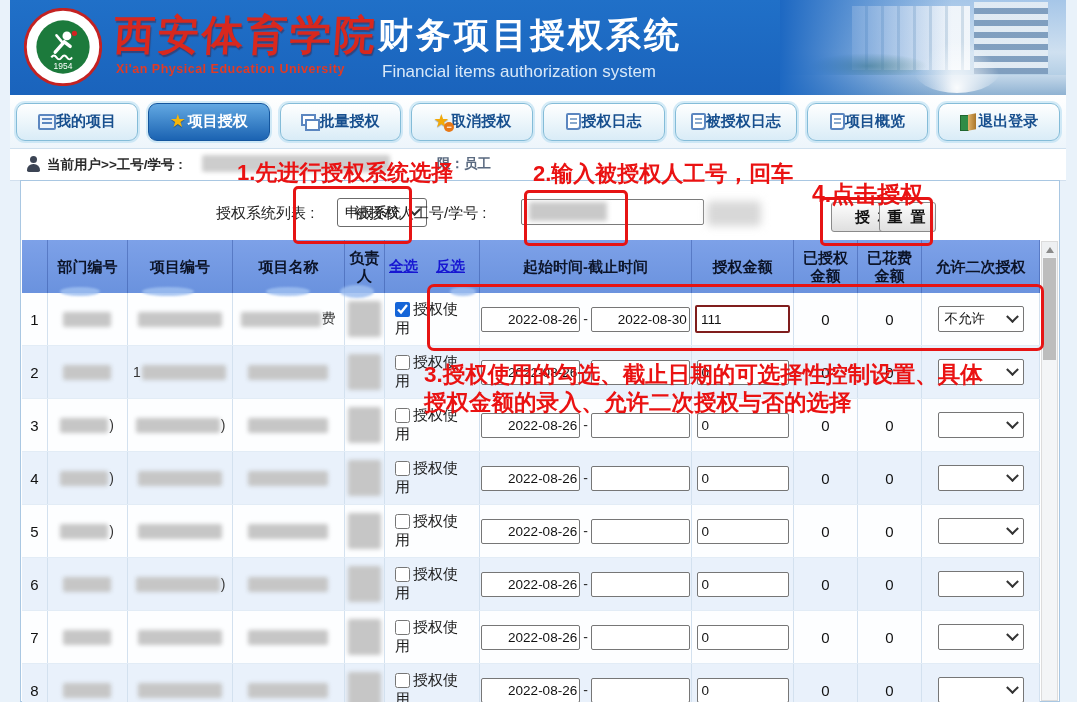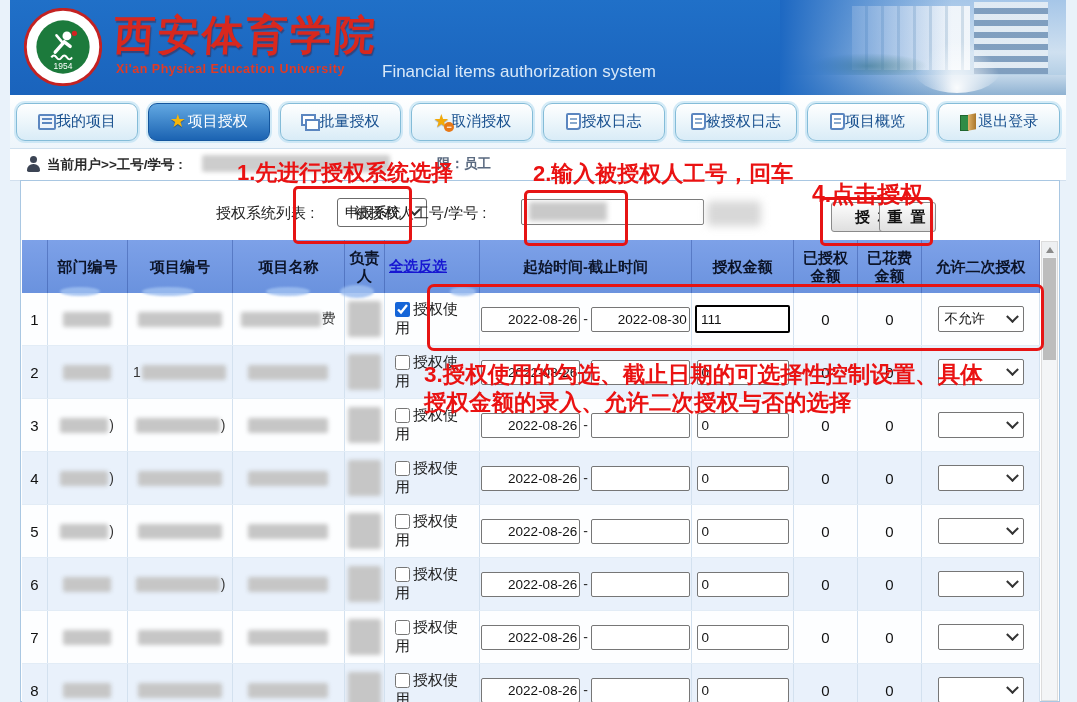--- a/index.html
+++ b/index.html
@@ -27,21 +27,21 @@
           letter-spacing:3px;text-shadow:1px 2px 1px rgba(90,0,0,.35);transform:skewX(-4deg);}
   .uni-en{position:absolute;left:106px;top:62px;font-size:12.5px;font-weight:bold;color:#e23a24;letter-spacing:.5px;}
   .sys-cn{position:absolute;left:368px;top:12px;font-size:35px;font-weight:bold;color:#ffffff;letter-spacing:3px;}
   .sys-en{position:absolute;left:372px;top:62px;font-size:17px;color:#d8e8f8;}
   
   .navbar{position:absolute;left:10px;top:95px;width:1056px;height:54px;display:flex;align-items:center;
           gap:10px;padding:0 6px;box-sizing:border-box;background:linear-gradient(180deg,#ffffff,#edf5fb);
           border-bottom:1px solid #cfe0ee;}
   .tab{flex:1 1 0;height:36px;display:flex;align-items:center;justify-content:center;gap:0;
        border:1px solid #84bcd8;border-radius:9px;background:linear-gradient(180deg,#ffffff,#d9ecf7);
-       box-shadow:0 0 0 2px rgba(176,218,240,.55);font-size:15px;font-weight:normal;color:#174f8e;cursor:pointer;}
+       box-shadow:0 0 0 2px rgba(176,218,240,.55);font-size:15px;font-weight:bold;color:#174f8e;cursor:pointer;}
   .tab.active{background:linear-gradient(180deg,#62a8e2,#1b63b2);border-color:#14569e;color:#fff;}
   .tab-icon{position:relative;width:18px;height:16px;display:inline-block;flex:0 0 auto;}
   .ic-list{border:2px solid #5b86c0;background:#eef4fb;border-radius:2px;width:14px;height:12px;}
   .ic-list::before{content:"";position:absolute;left:2px;right:2px;top:2px;height:2px;background:#5b86c0;
         box-shadow:0 4px 0 #5b86c0;}
   .ic-star::before{content:"★";position:absolute;left:0;top:-2px;font-size:18px;line-height:18px;color:#f6b50a;
         text-shadow:0 1px 1px rgba(0,0,0,.35);}
   .ic-copy::before{content:"";position:absolute;left:0;top:0;width:11px;height:8px;border:2px solid #5b86c0;background:#fff;}
   .ic-copy::after{content:"";position:absolute;left:4px;top:5px;width:11px;height:8px;border:2px solid #5b86c0;background:#fff;}
   .ic-star-minus::before{content:"★";position:absolute;left:0;top:-2px;font-size:18px;line-height:18px;color:#f2a908;
@@ -78,39 +78,39 @@
   .btn{position:absolute;height:30px;background:linear-gradient(180deg,#fdfdfd,#dfdfdf);border:1px solid #8a8a8a;
         border-radius:3px;font-size:15px;font-weight:bold;color:#111;letter-spacing:2px;cursor:pointer;
         font-family:"Liberation Sans","DejaVu Sans",sans-serif;}
   
   .tbl{position:absolute;left:22px;top:240px;width:1018px;
        --cols:26px 80px 105px 112px 40px 95px 212px 102px 64px 64px 118px;}
   .thead{display:grid;grid-template-columns:var(--cols);height:53px;
        background:linear-gradient(180deg,#7da1e8,#6a92de);}
   .th{display:flex;flex-direction:column;align-items:center;justify-content:center;text-align:center;
       font-size:15px;font-weight:bold;color:#0c1428;border-right:1px solid rgba(40,70,150,.4);line-height:1.15;}
-  .th-links{flex-direction:row;justify-content:flex-start;gap:0;padding-left:4px;box-sizing:border-box;}
+  .th-links{flex-direction:row;justify-content:flex-start;gap:18px;padding-left:4px;box-sizing:border-box;}
   .lnk{color:#1717d2;text-decoration:underline;font-size:14.5px;font-weight:bold;cursor:pointer;}
   .trow{display:grid;grid-template-columns:var(--cols);height:52px;background:#fdfeff;border-bottom:1px solid #e2ecf6;}
   .trow.alt{background:#e9f1fb;}
   .td{display:flex;align-items:center;justify-content:center;border-right:1px solid #d3e1ef;overflow:hidden;}
   .td-num{font-size:15px;color:#111;}
   .td-val{font-size:15px;color:#111;}
   .blur{display:inline-block;height:15px;background:#c6c6c6;filter:blur(2px);border-radius:2px;}
   .b-dept{width:48px;}  .b-proj{width:84px;}  .b-name{width:80px;}
   .b-owner{width:33px;height:36px;}
   .frag{font-size:14px;color:#333;margin:0 1px;}
   .chkwrap{width:74px;font-size:15px;color:#1c1c1c;line-height:1.25;text-align:left;}
   .cb{width:15px;height:15px;margin:0 3px 0 0;vertical-align:-3px;accent-color:#1565d8;cursor:pointer;}
   .inp{border:1px solid #767676;border-radius:2px;box-sizing:border-box;font-size:13.5px;color:#111;
        padding-left:4px;background:#fff;font-family:"Liberation Sans","DejaVu Sans",sans-serif;}
   .date{width:99px;height:25px;text-align:right;}
   .dash{margin:0 3px;font-size:14px;color:#333;}
   .amt{width:92px;height:25px;}
-  .amt.focused{border:2px solid #000000;width:95px;height:28px;}
+  .amt.focused{border:2px solid #7f1d1d;width:95px;height:28px;}
   .sel{width:86px;height:26px;border:1px solid #767676;border-radius:2px;background:#fff;display:flex;
        align-items:center;justify-content:space-between;padding:0 6px;box-sizing:border-box;cursor:pointer;}
   .sel .selv{font-size:13.5px;color:#111;}
   
   .sbar{position:absolute;left:1041px;top:241px;width:17px;height:460px;background:#f3f5f7;border:1px solid #dcdcdc;box-sizing:border-box;}
   .sbar .up{height:15px;display:flex;align-items:center;justify-content:center;background:#eef0f2;}
   .sbar .up::before{content:"";width:0;height:0;border-left:4px solid transparent;border-right:4px solid transparent;
        border-bottom:6px solid #8a8a8a;}
   .sbar .thumb{position:absolute;left:1px;top:16px;width:13px;height:102px;background:#bdbdbd;}
   
@@ -137,20 +137,21 @@
       <circle cx="30" cy="30" r="20.5" fill="#1c7a3c"></circle>
       <circle cx="33" cy="21.5" r="3.4" fill="#ffffff"></circle>
       <circle cx="38.8" cy="19.5" r="2" fill="#d42222"></circle>
       <path d="M24 34 L31 26 L35.5 29.5" stroke="#ffffff" stroke-width="2.6" fill="none" stroke-linecap="round"></path>
       <path d="M30 27 L25 21" stroke="#ffffff" stroke-width="2" fill="none" stroke-linecap="round"></path>
       <path d="M21 38 q2 -3 4 0 t4 0 t4 0 t4 0" stroke="#ffffff" stroke-width="1.5" fill="none"></path>
       <text x="30" y="47" fill="#ffffff" font-size="6.5" text-anchor="middle" font-family="Liberation Sans, sans-serif">1954</text>
     </svg>
     <div class="uni-cn">西安体育学院</div>
     <div class="uni-en">Xi'an Physical Education University</div>
+    <div class="sys-cn">财务项目授权系统</div>
     <div class="sys-en">Financial items authorization system</div>
   </div>
 
   <div class="navbar">
       <div class="tab">
     <span class="tab-icon ic-list"></span>
     <span class="tab-label">我的项目</span>
   </div>
       <div class="tab active">
     <span class="tab-icon ic-star"></span>

